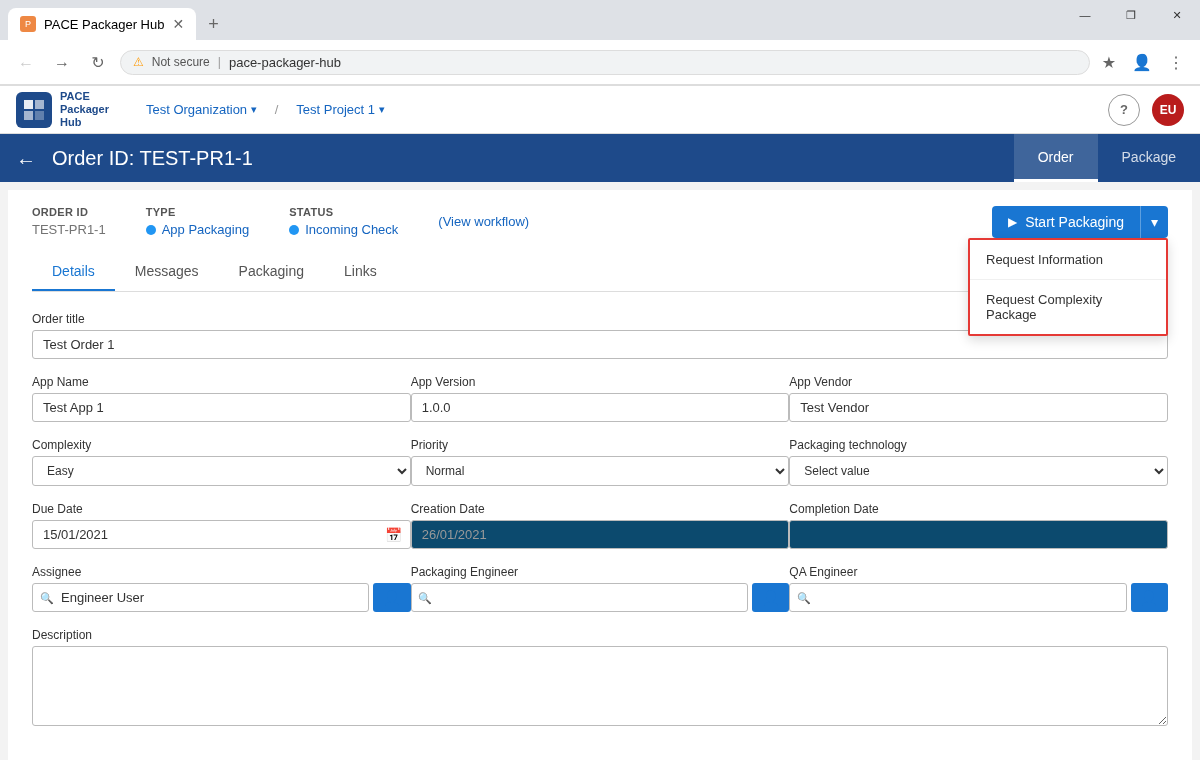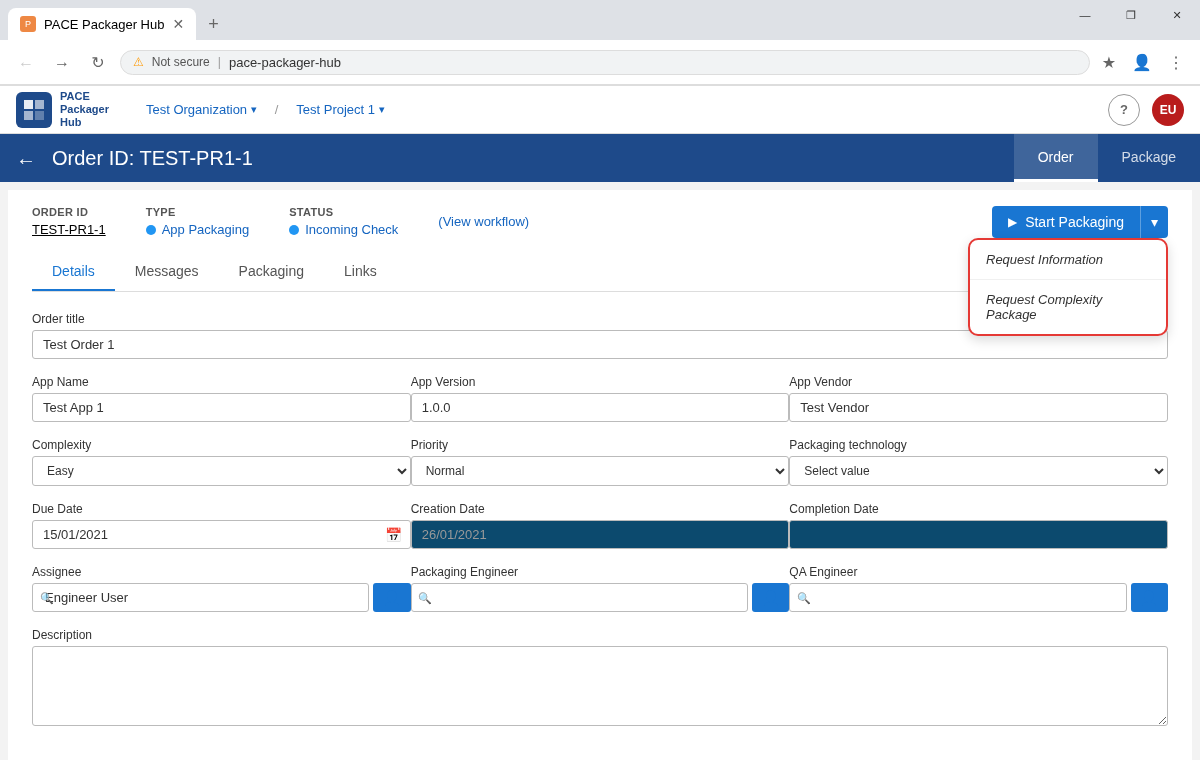--- a/index.html
+++ b/index.html
@@ -51,21 +51,21 @@
     .meta-value { font-size: 13px; color: #1565c0; display: flex; align-items: center; gap: 6px; }
     .status-dot { width: 10px; height: 10px; border-radius: 50%; background: #2196F3; flex-shrink: 0; }
     .view-workflow { color: #1565c0; cursor: pointer; text-decoration: none; font-size: 13px; }
 
     
     .action-area { position: absolute; right: 24px; top: 16px; z-index: 100; }
     .start-packaging-group { display: flex; position: relative; }
     .start-packaging-btn { background: #1976d2; color: white; border: none; padding: 8px 16px; cursor: pointer; font-size: 14px; display: flex; align-items: center; gap: 8px; border-radius: 4px 0 0 4px; }
     .start-packaging-dropdown { background: #1976d2; color: white; border: none; padding: 8px 10px; cursor: pointer; border-left: 1px solid rgba(255,255,255,0.3); border-radius: 0 4px 4px 0; font-size: 14px; }
 
-    .dropdown-menu { position: absolute; top: 100%; right: 0; background: white; border: 2px solid #e53935; border-radius: 10px; box-shadow: 0 4px 12px rgba(0,0,0,0.15); min-width: 200px; z-index: 200; font-style: italic; }
+    .dropdown-menu { position: absolute; top: 100%; right: 0; background: white; border: 2px solid #e53935; border-radius: 2px; box-shadow: 0 4px 12px rgba(0,0,0,0.15); min-width: 200px; z-index: 200; }
     .dropdown-item { padding: 12px 16px; cursor: pointer; font-size: 13px; color: #333; border-bottom: 1px solid #f0f0f0; }
     .dropdown-item:last-child { border-bottom: none; }
 
     
     .content-tabs { display: flex; border-bottom: 1px solid #ddd; margin-bottom: 20px; }
     .content-tab { padding: 10px 20px; cursor: pointer; font-size: 14px; color: #555; border-bottom: 2px solid transparent; }
     .content-tab.active { color: #1976d2; border-bottom: 2px solid #1976d2; font-weight: 500; }
 
     
     .form-section { display: flex; flex-direction: column; gap: 16px; }
@@ -175,21 +175,21 @@
         <span>Package</span>
       </div>
     </div>
   </div>
 
   <div class="main-content" style="position:relative;">
 
     <div class="order-meta">
       <div class="meta-group">
         <span class="meta-label">Order ID</span>
-        <span class="meta-value" style="color:#000000;text-decoration:underline;">TEST-PR1-1</span>
+        <span class="meta-value" style="color:#737373;">TEST-PR1-1</span>
       </div>
       <div class="meta-group">
         <span class="meta-label">Type</span>
         <span class="meta-value">
           <span class="status-dot" style="background:#2196F3;"></span>
           <span>App Packaging</span>
         </span>
       </div>
       <div class="meta-group">
         <span class="meta-label">Status</span>
@@ -336,21 +336,21 @@
         <textarea class="description-textarea" style=""></textarea>
       </div>
     </div>
   </div>
 
   <div class="bottom-scrollbar"></div>
 </div>
 
 <style>
   .input-with-icon { position: relative; }
-  .input-with-icon input { padding-left: 12px; }
+  .input-with-icon input { padding-left: 28px; }
   .input-with-icon::before {
     content: '🔍';
     position: absolute;
     left: 8px;
     top: 50%;
     transform: translateY(-50%);
     font-size: 11px;
     color: #999;
     z-index: 1;
     pointer-events: none;

